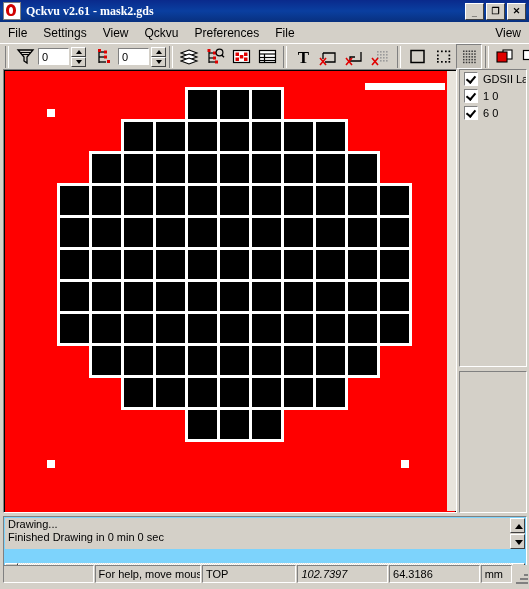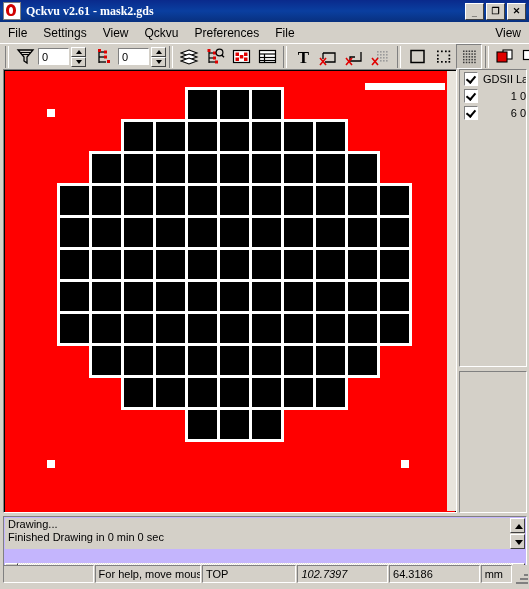--- a/index.html
+++ b/index.html
@@ -117,38 +117,38 @@
 
   
   .rpanel{
     position:absolute;background:#d4d0c8;
     border-top:1px solid #808080;border-left:1px solid #808080;
     border-right:1px solid #fff;border-bottom:1px solid #fff;
     box-sizing:border-box;
   }
   .layers{left:459px;top:0px;width:68px;height:298px;overflow:hidden;}
   .lowerpanel{left:459px;top:302px;width:68px;height:142px;}
-  .lrow{display:flex;align-items:center;height:17px;padding-left:4px;justify-content:space-between;}
+  .lrow{display:flex;align-items:center;height:17px;padding-left:4px;}
   .cbx{
     width:12px;height:12px;background:#fff;flex:0 0 auto;
     border-top:1px solid #808080;border-left:1px solid #808080;
     border-right:1px solid #fff;border-bottom:1px solid #fff;
     position:relative;margin-right:5px;
   }
   .cbx.checked:after{
     content:"";position:absolute;left:3px;top:1px;width:4px;height:7px;
     border-right:2px solid #000;border-bottom:2px solid #000;
     transform:rotate(40deg);
   }
   .ltext{font-size:11px;white-space:nowrap;overflow:hidden;}
 
   
   .logpane{
     position:absolute;left:3px;top:516px;width:524px;height:62px;
-    background:#c4b5fd;
+    background:#7dd3fc;
     border-top:1px solid #808080;border-left:1px solid #808080;
     border-right:1px solid #fff;border-bottom:1px solid #fff;
     box-sizing:border-box;
   }
   .loginner{
     position:absolute;left:1px;top:1px;width:505px;height:31px;background:#d4d0c8;
     padding:0 0 0 3px;box-sizing:border-box;overflow:hidden;
   }
   .loginner div{font-size:11px;line-height:13px;white-space:nowrap;}
   .log-vsb{

